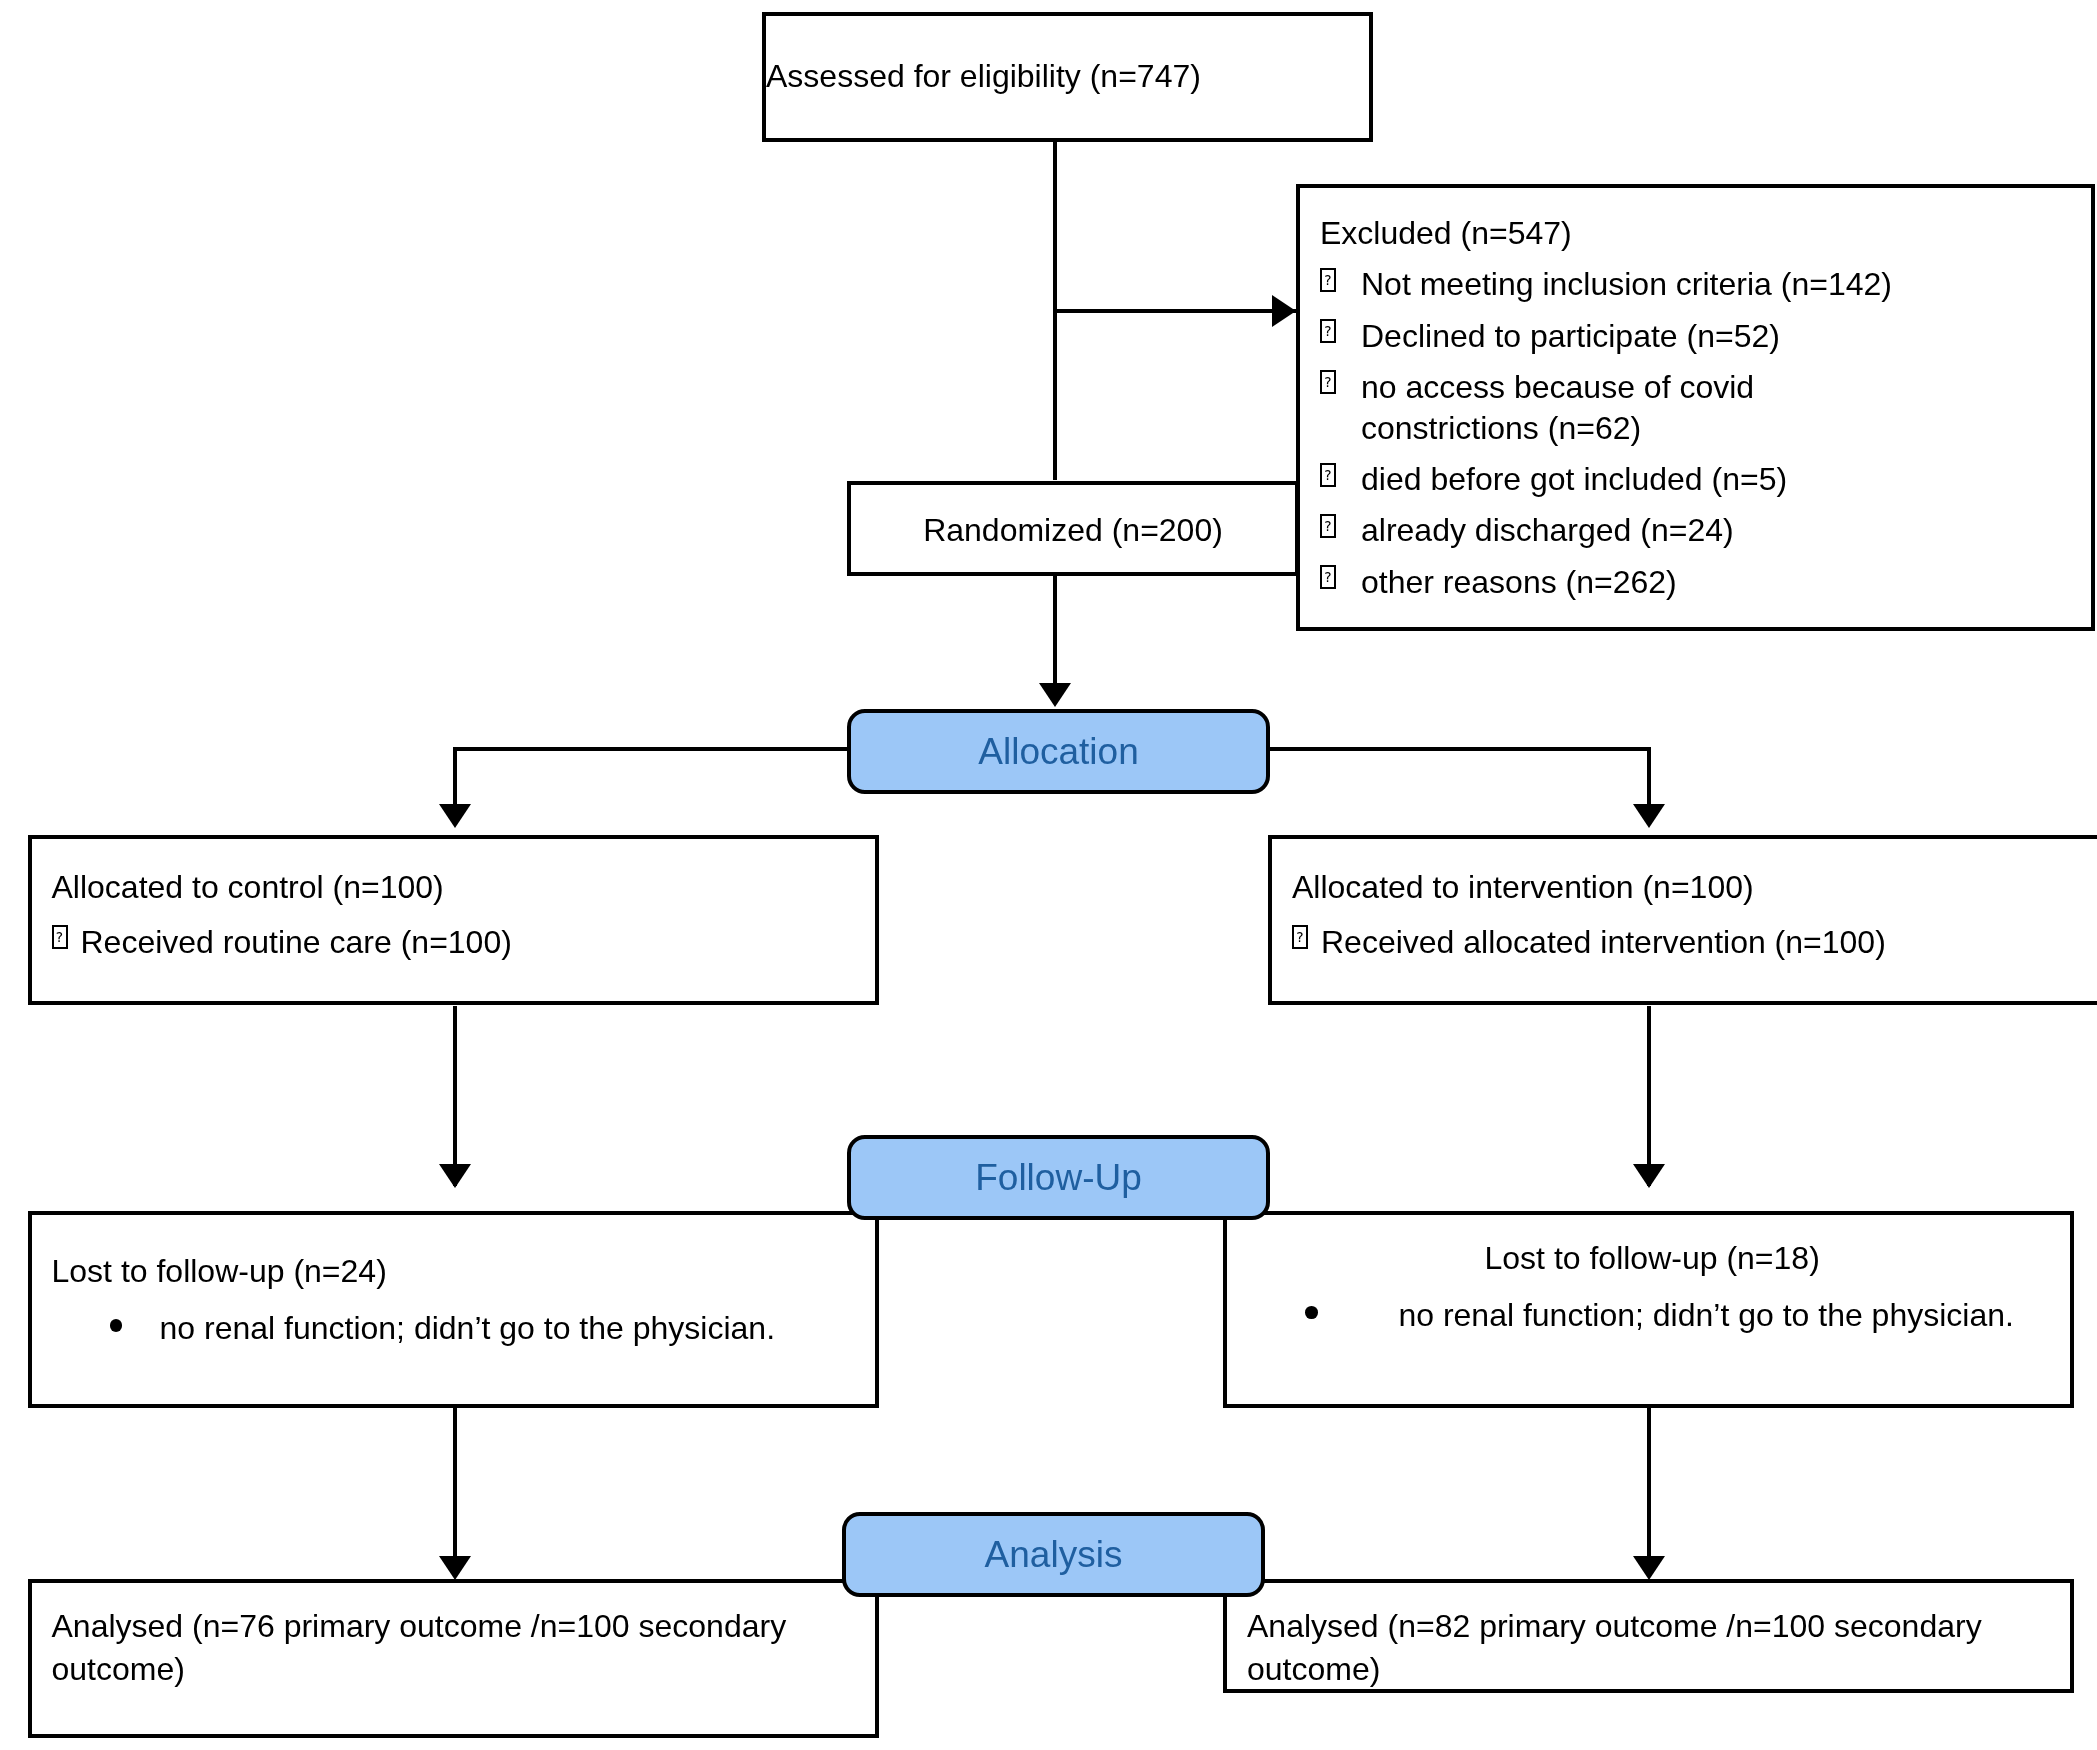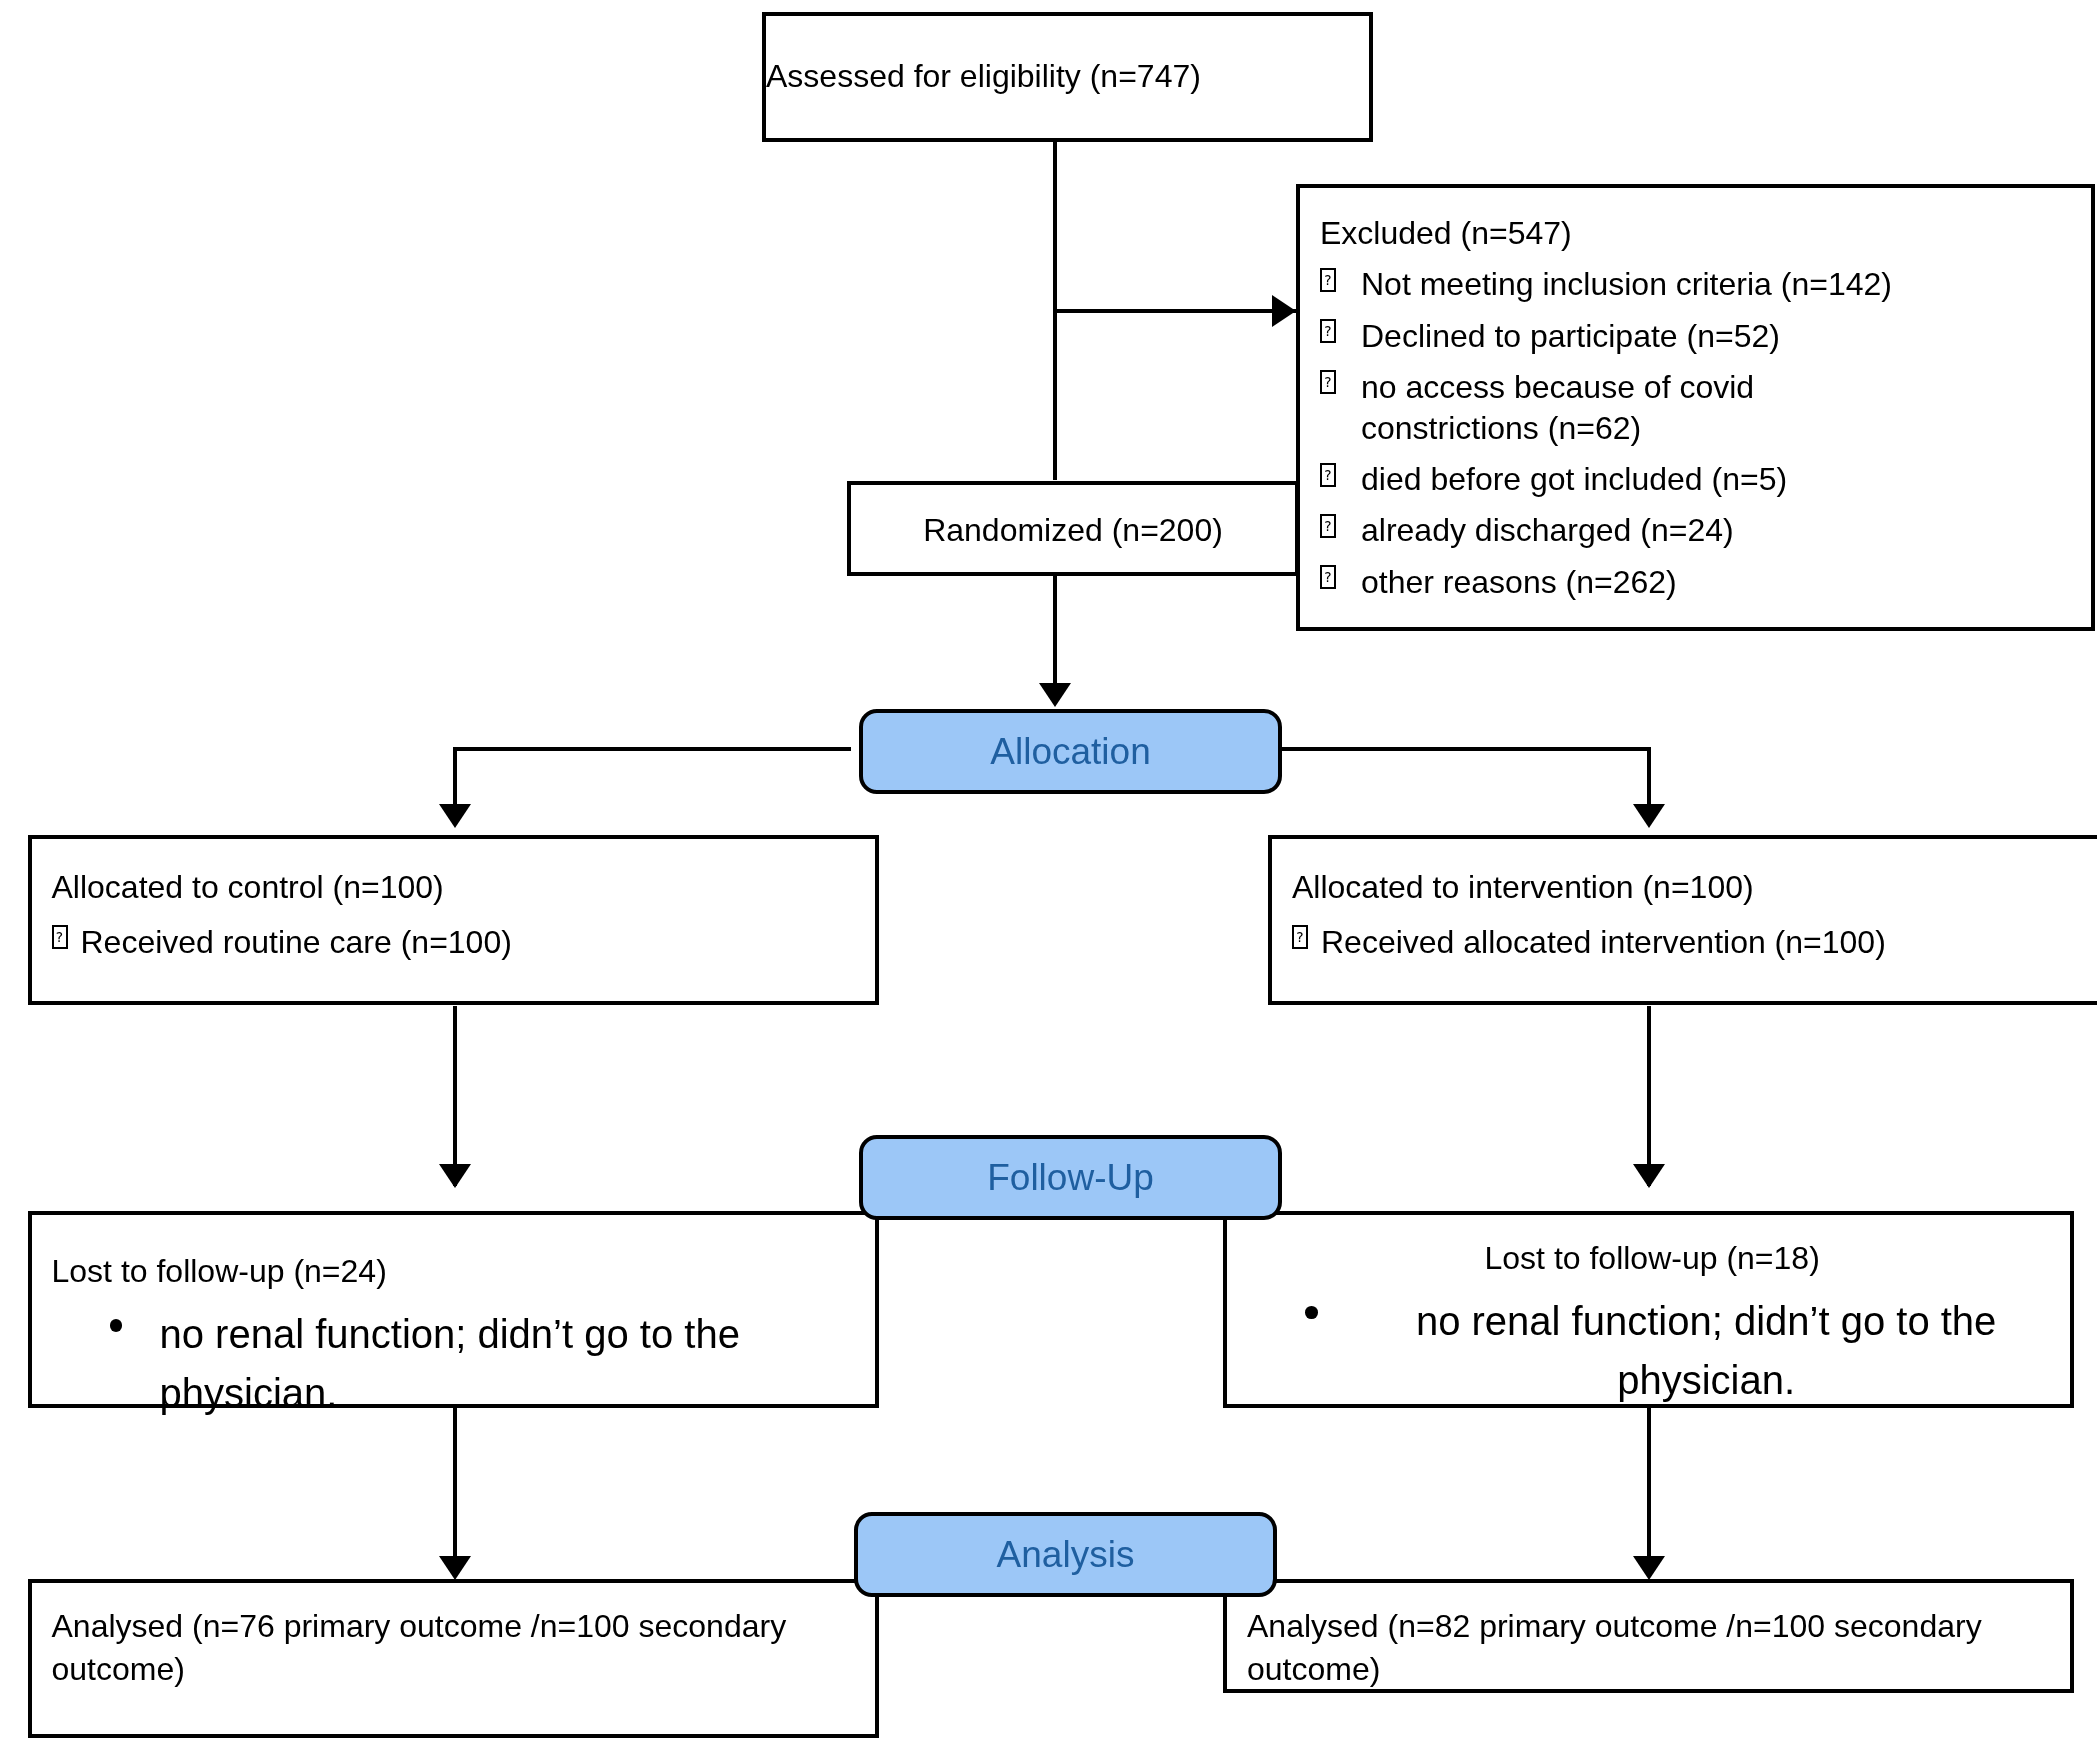--- a/index.html
+++ b/index.html
@@ -20,30 +20,30 @@
   .tofu-list{list-style:none;margin:0;padding:0;}
   .tofu-list li{position:relative;padding-left:41px;font-size:32px;
                 line-height:1.30;margin-top:9.5px;}
   .tofu{position:absolute;left:0;top:3.2px;width:16px;height:24px;
         border:2.1px solid #000;box-sizing:border-box;
         font-size:13.8px;line-height:20px;text-align:center;
         font-family:"DejaVu Sans",sans-serif;color:#000;}
 
   
   .dot-list{list-style:none;margin:0;padding:0;}
-  .dot-list li{position:relative;padding-left:108px;font-size:40px;
+  .dot-list li{position:relative;padding-left:108px;font-size:32px;
                line-height:1.46;}
   .dot{position:absolute;left:58px;top:13.8px;width:12.7px;height:12.7px;
        border-radius:50%;background:#000;}
 
   
   .stage{position:absolute;box-sizing:border-box;
          background:#9CC7F7;border:4.8px solid #000;border-radius:18px;
          display:flex;align-items:center;justify-content:center;
-         color:#1F5FA0;font-size:37px;z-index:30;margin-left:12px;}
+         color:#1F5FA0;font-size:37px;z-index:30;}
 
   
   .ln{position:absolute;background:#000;}
   .vl{width:4.2px;}
   .hl{height:4.2px;}
   .arrow-down{position:absolute;width:0;height:0;
               border-left:16px solid transparent;
               border-right:16px solid transparent;
               border-top:24px solid #000;}
   .arrow-right{position:absolute;width:0;height:0;

